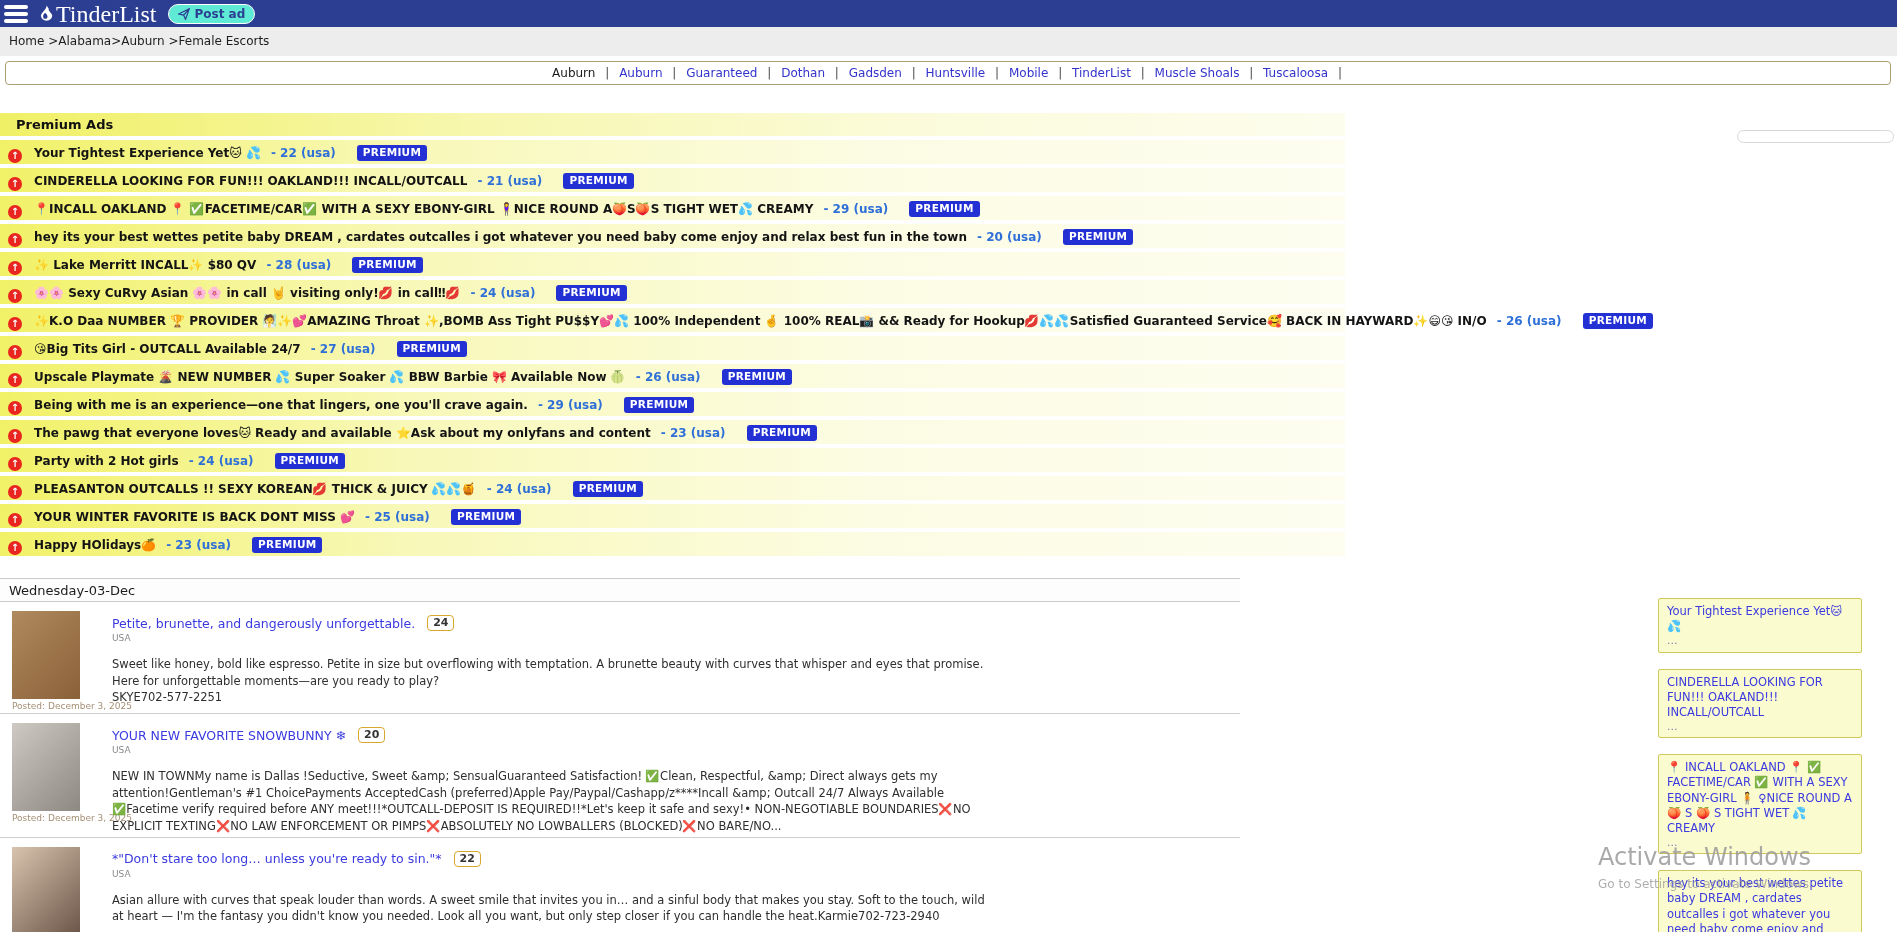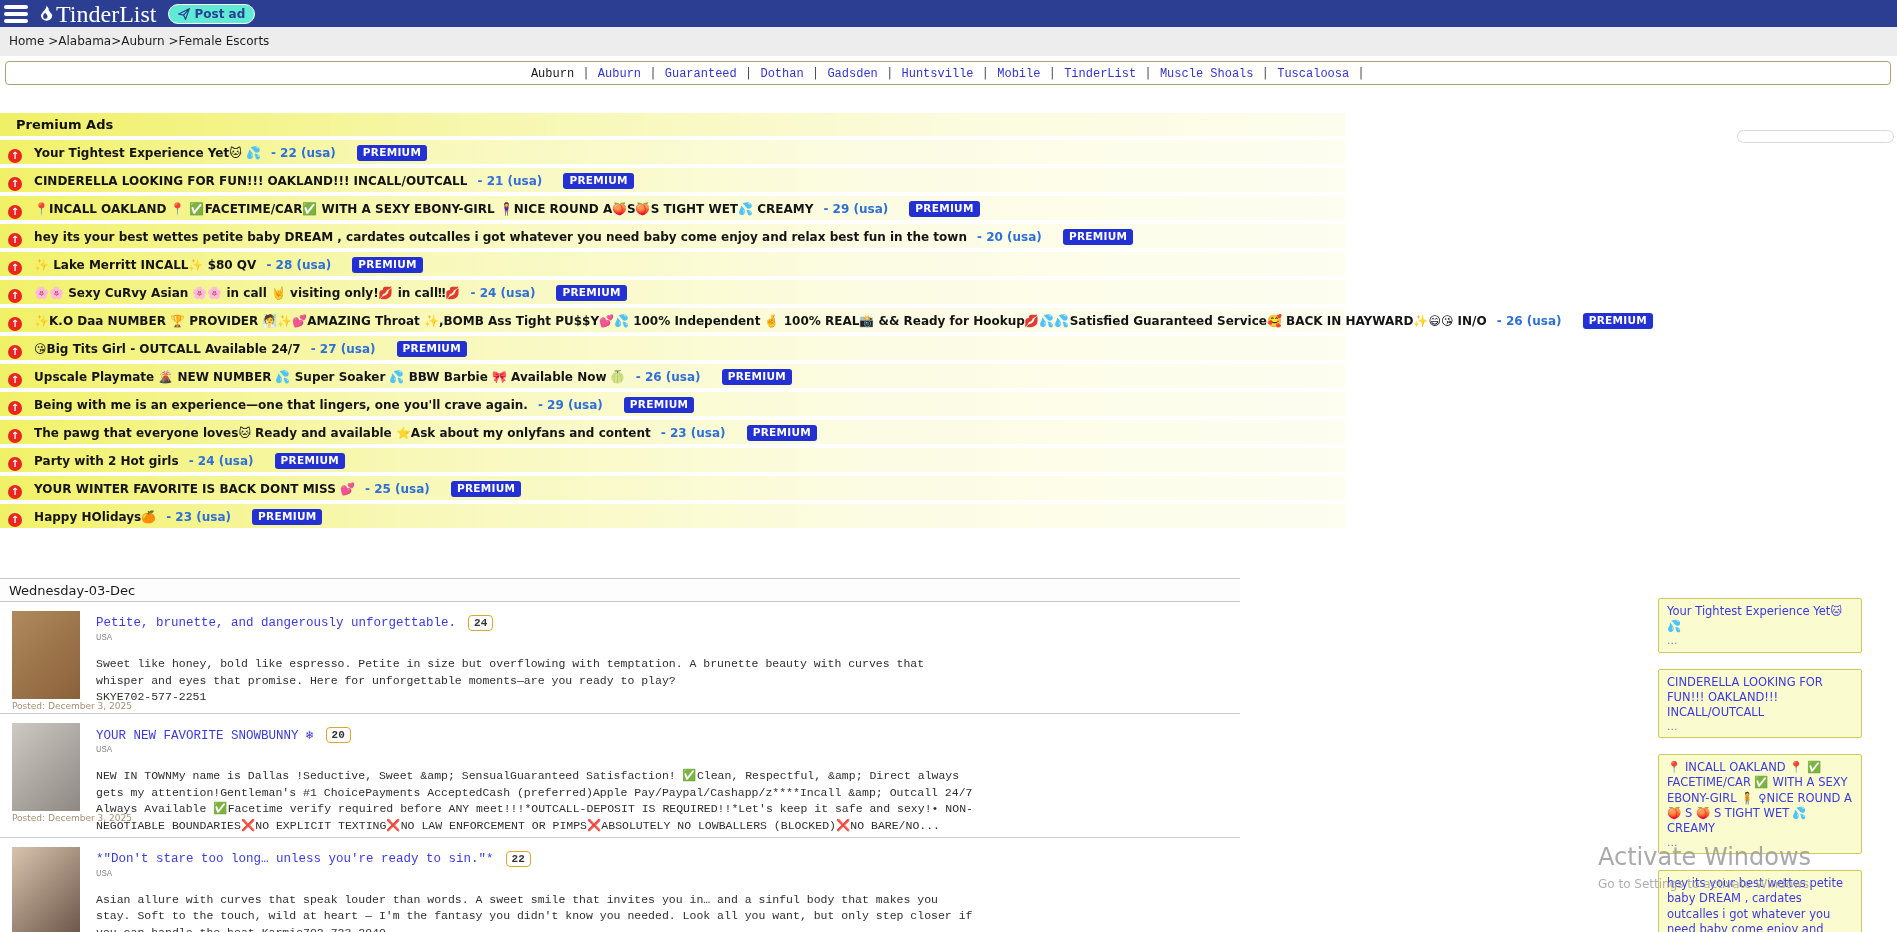--- a/index.html
+++ b/index.html
@@ -23,21 +23,21 @@
 
   
   .breadcrumb-bar { position:absolute; left:0; top:27px; width:1897px; height:29px; background:#ededed; }
   .breadcrumb { position:absolute; left:9px; top:7px; font-size:12px; color:#1d1d1d; cursor:pointer; }
 
   
   .citybox { position:absolute; left:5px; top:61px; width:1886px; height:24px; background:#fff;
              border:1px solid #a9a173; border-radius:4px; text-align:center; font-size:12px;
              line-height:22px; white-space:nowrap; }
   .city { display:inline; }
-  .city-label { color:#3333cc; cursor:pointer; text-decoration:none; padding:0 2px;font-family:Liberation Mono, monospace; }
+  .city-label { color:#3333cc; cursor:pointer; text-decoration:none; padding:0 2px; }
   .city.current .city-label { color:#1a1a1a; cursor:default; }
   .city-sep { color:#4a4a4a; padding:0 4px; }
 
   
   .tr-box { position:absolute; left:1737px; top:130px; width:157px; height:13px; background:#fff;
             border:1px solid #d8d8d8; border-radius:7px; }
 
   
   .premium { position:absolute; left:0; top:113px; width:1345px; }
   .premium-header { height:23px; line-height:23px; padding-left:16px; font-size:13px; font-weight:bold;
@@ -56,21 +56,21 @@
             vertical-align:1px; letter-spacing:.3px; }
 
   
   .feed { position:absolute; left:0; top:578px; width:1240px; }
   .date-bar { height:24px; line-height:23px; padding-left:9px; font-size:13px; color:#1c1c1c;
               border-top:1px solid #c9c9c9; border-bottom:1px solid #c9c9c9; background:#fdfdfd; }
   .listing { display:flex; padding:9px 0 2px; border-bottom:1px solid #cfcfcf; min-height:96px; }
   .lcol { width:96px; flex:0 0 96px; padding-left:12px; }
   .thumb { width:68px; height:88px; cursor:pointer; }
   .posted { font-size:9px; color:#a58f74; margin-top:2px; white-space:nowrap; }
-  .lbody { margin-left:0; width:880px;font-family:Liberation Mono, monospace; }
+  .lbody { margin-left:16px; width:880px; }
   .ltitle-row { display:flex; align-items:center; gap:12px; margin-top:4px; }
   .ltitle { font-size:12.5px; color:#3a3ae0; cursor:pointer; text-decoration:none; }
   .age-badge { border:1.5px solid #d8a72e; border-radius:4px; background:#fff; padding:0 5px;
                font-size:11px; font-weight:bold; color:#333; line-height:14px; }
   .age-badge:empty { display:none; }
   .lcountry { font-size:9px; color:#8a8a8a; margin-top:2px; }
   .ldesc { font-size:11.5px; color:#2e2e2e; line-height:1.45; margin-top:13px; }
   .ldesc:empty, .posted:empty { display:none; }
   .lphone { font-size:11.5px; color:#2e2e2e; line-height:1.45; }
 
@@ -222,20 +222,26 @@
         <span class="pbadge">PREMIUM</span>
       </div>
         <div class="prow">
         <span class="up-icon"></span>
         <span class="ptitle">Party with 2 Hot girls</span>
         <span class="p-age">- 24 (usa)</span>
         <span class="pbadge">PREMIUM</span>
       </div>
         <div class="prow">
         <span class="up-icon"></span>
+        <span class="ptitle">PLEASANTON OUTCALLS !! SEXY KOREAN💋 THICK &amp; JUICY 💦💦🍯</span>
+        <span class="p-age">- 24 (usa)</span>
+        <span class="pbadge">PREMIUM</span>
+      </div>
+        <div class="prow">
+        <span class="up-icon"></span>
         <span class="ptitle">YOUR WINTER FAVORITE IS BACK DONT MISS 💕</span>
         <span class="p-age">- 25 (usa)</span>
         <span class="pbadge">PREMIUM</span>
       </div>
         <div class="prow">
         <span class="up-icon"></span>
         <span class="ptitle">Happy HOlidays🍊</span>
         <span class="p-age">- 23 (usa)</span>
         <span class="pbadge">PREMIUM</span>
       </div>

